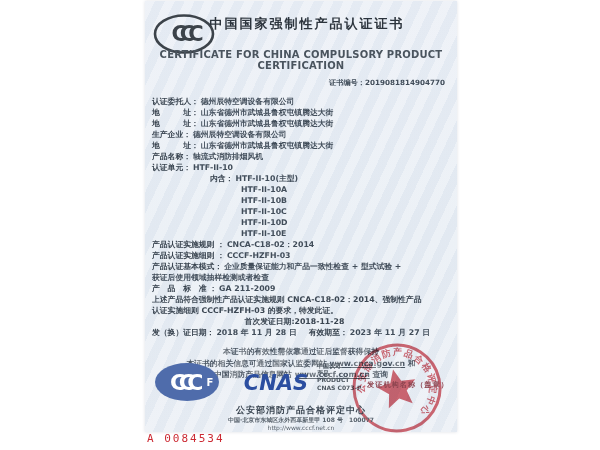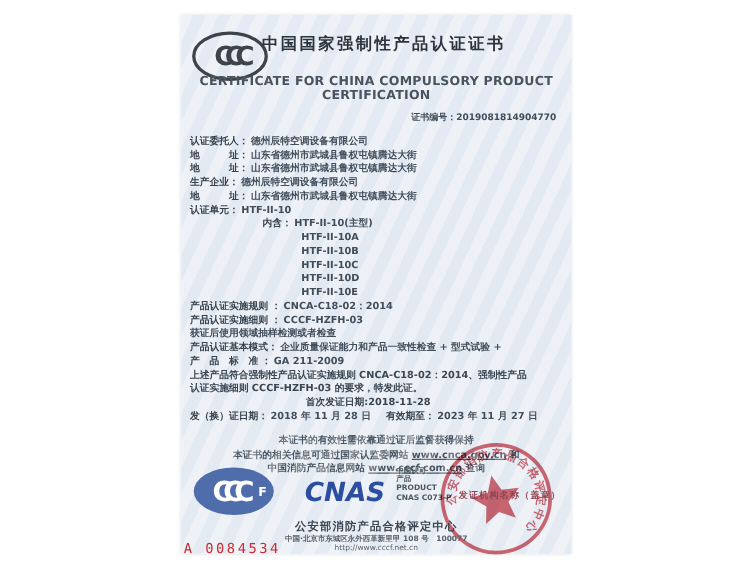--- a/index.html
+++ b/index.html
@@ -2,21 +2,21 @@
 <html><head>
 <meta charset="utf-8">
 <style>
   html,body{margin:0;padding:0;}
   body{
     width:600px;height:450px;position:relative;overflow:hidden;
     background:#ffffff;
     font-family:"DejaVu Sans","Liberation Sans",sans-serif;
   }
   .cert{
-    position:absolute;left:145px;top:12px;width:312px;height:431px;
+    position:absolute;left:145px;top:1px;width:312px;height:431px;
     background:linear-gradient(180deg,#e9eef5 0%,#e6ecf3 55%,#e9eef4 100%);
     box-shadow:0 0 3px rgba(120,130,150,.25);
     color:#3e4a57;
   }
   .cert-texture{position:absolute;inset:0;
     background:repeating-linear-gradient(115deg,rgba(255,255,255,.25) 0 9px,rgba(190,205,225,.10) 9px 18px);
     pointer-events:none;}
   .top-logo{position:absolute;left:7px;top:12px;}
   .hdr{position:relative;text-align:center;}
   .title{margin-top:14px;font-size:13px;font-weight:bold;color:#2c343d;letter-spacing:2px;margin-left:12px;}
@@ -62,33 +62,34 @@
     <div class="subtitle">CERTIFICATE FOR CHINA COMPULSORY PRODUCT CERTIFICATION</div>
     <div class="certno">证书编号：2019081814904770</div>
   </div>
 
   <div class="body">
     <div class="r"><span class="lbl">认证委托人：</span><span class="val">德州辰特空调设备有限公司</span></div>
     <div class="r"><span class="lbl">地　　　址：</span><span class="val">山东省德州市武城县鲁权屯镇腾达大街</span></div>
     <div class="r"><span class="lbl">地　　　址：</span><span class="val">山东省德州市武城县鲁权屯镇腾达大街</span></div>
     <div class="r"><span class="lbl">生产企业：</span><span class="val">德州辰特空调设备有限公司</span></div>
     <div class="r"><span class="lbl">地　　　址：</span><span class="val">山东省德州市武城县鲁权屯镇腾达大街</span></div>
+    <div class="r"><span class="lbl">产品名称：</span><span class="val">轴流式消防排烟风机</span></div>
     <div class="r"><span class="lbl">认证单元：</span><span class="val">HTF-II-10</span></div>
 
     <div class="r models-first"><span class="lbl">内含：</span><span class="val">HTF-II-10(主型)</span></div>
     <div class="r model-line">HTF-II-10A</div>
     <div class="r model-line">HTF-II-10B</div>
     <div class="r model-line">HTF-II-10C</div>
     <div class="r model-line">HTF-II-10D</div>
     <div class="r model-line">HTF-II-10E</div>
 
     <div class="r"><span class="lbl">产品认证实施规则 ：</span><span class="val">CNCA-C18-02：2014</span></div>
     <div class="r"><span class="lbl">产品认证实施细则 ：</span><span class="val">CCCF-HZFH-03</span></div>
+    <div class="r"><span class="lbl">产品认证基本模式：</span><span class="val">企业质量保证能力和产品一致性检查 + 型式试验 +</span></div>
     <div class="r cont-line">获证后使用领域抽样检测或者检查</div>
-    <div class="r"><span class="lbl">产品认证基本模式：</span><span class="val">企业质量保证能力和产品一致性检查 + 型式试验 +</span></div>
     <div class="r"><span class="lbl">产　品　标　准 ：</span><span class="val">GA 211-2009</span></div>
 
     <div class="r stmt">上述产品符合强制性产品认证实施规则 CNCA-C18-02：2014、强制性产品</div>
     <div class="r stmt">认证实施细则 CCCF-HZFH-03 的要求，特发此证。</div>
 
     <div class="r center-line"><span class="lbl">首次发证日期:2018-11-28</span></div>
     <div class="r issue">
       <span class="lbl">发（换）证日期：</span><span class="val">2018 年 11 月 28 日</span><span class="lbl gap">有效期至：</span><span class="val">2023 年 11 月 27 日</span>
     </div>
   </div>

